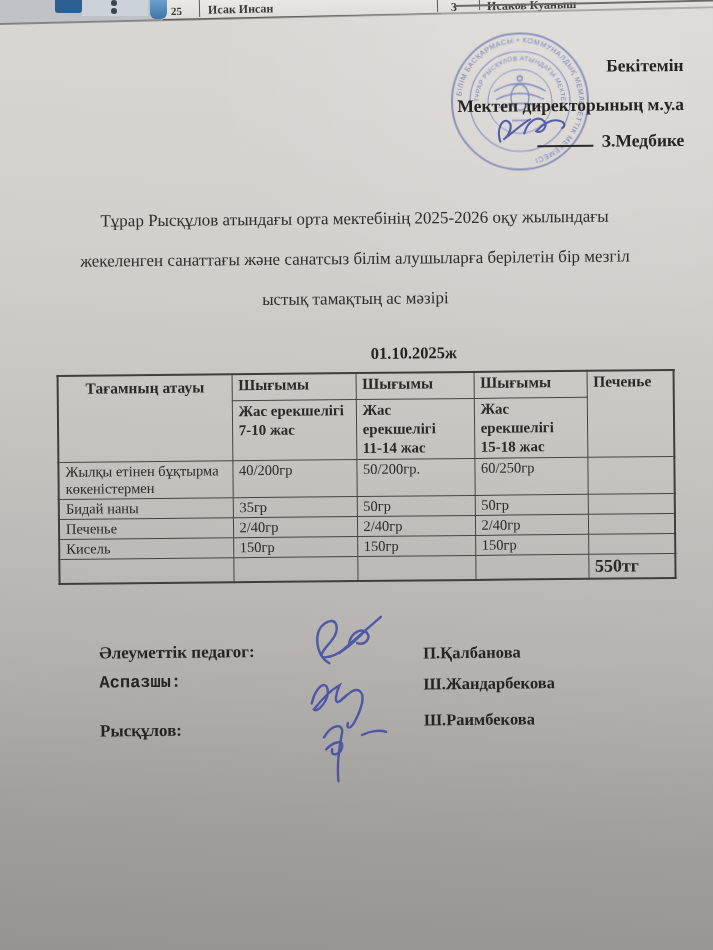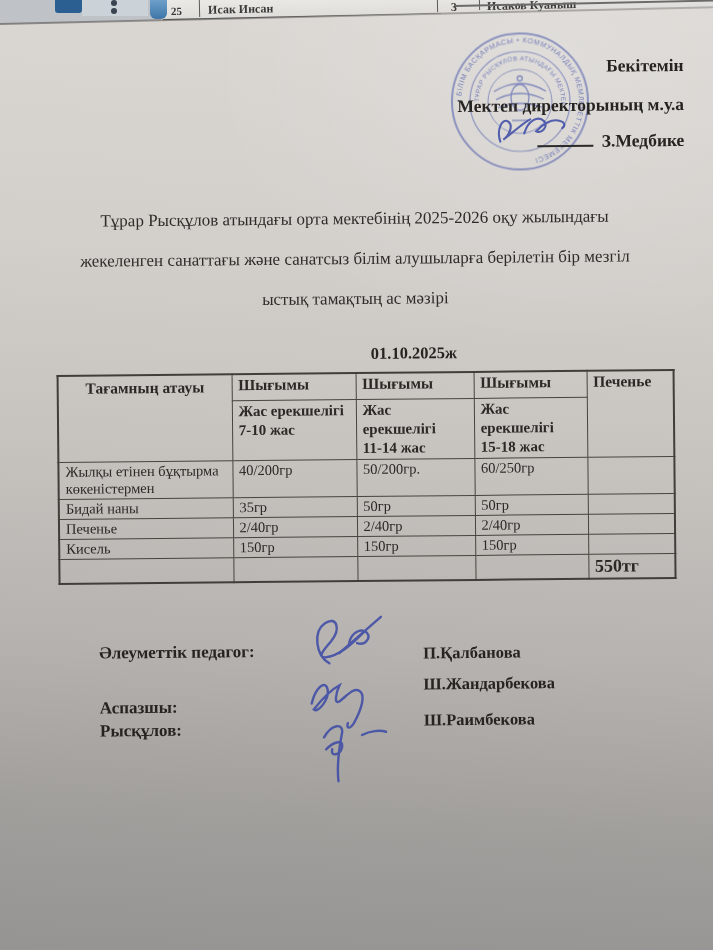--- a/index.html
+++ b/index.html
@@ -76,21 +76,21 @@
   .menu-table .dish-hdr { text-align:center; padding-top:3px; }
   .menu-table .age { white-space:pre-line; line-height:19px; font-size:15px; }
   .menu-table tr.h1 { height:26px; }
   .menu-table tr.h2 { height:41px; }
   .menu-table tr.r1 { height:37px; }
   .menu-table tr.rn { height:18px; }
   .menu-table tr.r5 { height:15px; }
   .menu-table .price-val { font-weight:bold; font-size:18px; }
 
   .role { position:absolute; left:97px; font-weight:bold; font-size:17px; color:#262421; white-space:nowrap; }
-  .role.r-1 { top:641px; } .role.r-2 { top:696px; } .role.r-3 { top:719px; }
+  .role.r-1 { top:641px; } .role.r-2 { top:671px;font-family:Liberation Mono, monospace; } .role.r-3 { top:719px; }
   .sname { position:absolute; left:421px; font-weight:bold; font-size:16.5px; color:#262421; white-space:nowrap; }
   .sname.n-1 { top:636px;margin-top:8px; } .sname.n-2 { top:675px; } .sname.n-3 { top:711px; }
 
   .sig-overlay { position:absolute; left:295px; top:605px; width:140px; height:195px; }
 </style>
 </head>
 <body>
 
 <div class="photo">
 

